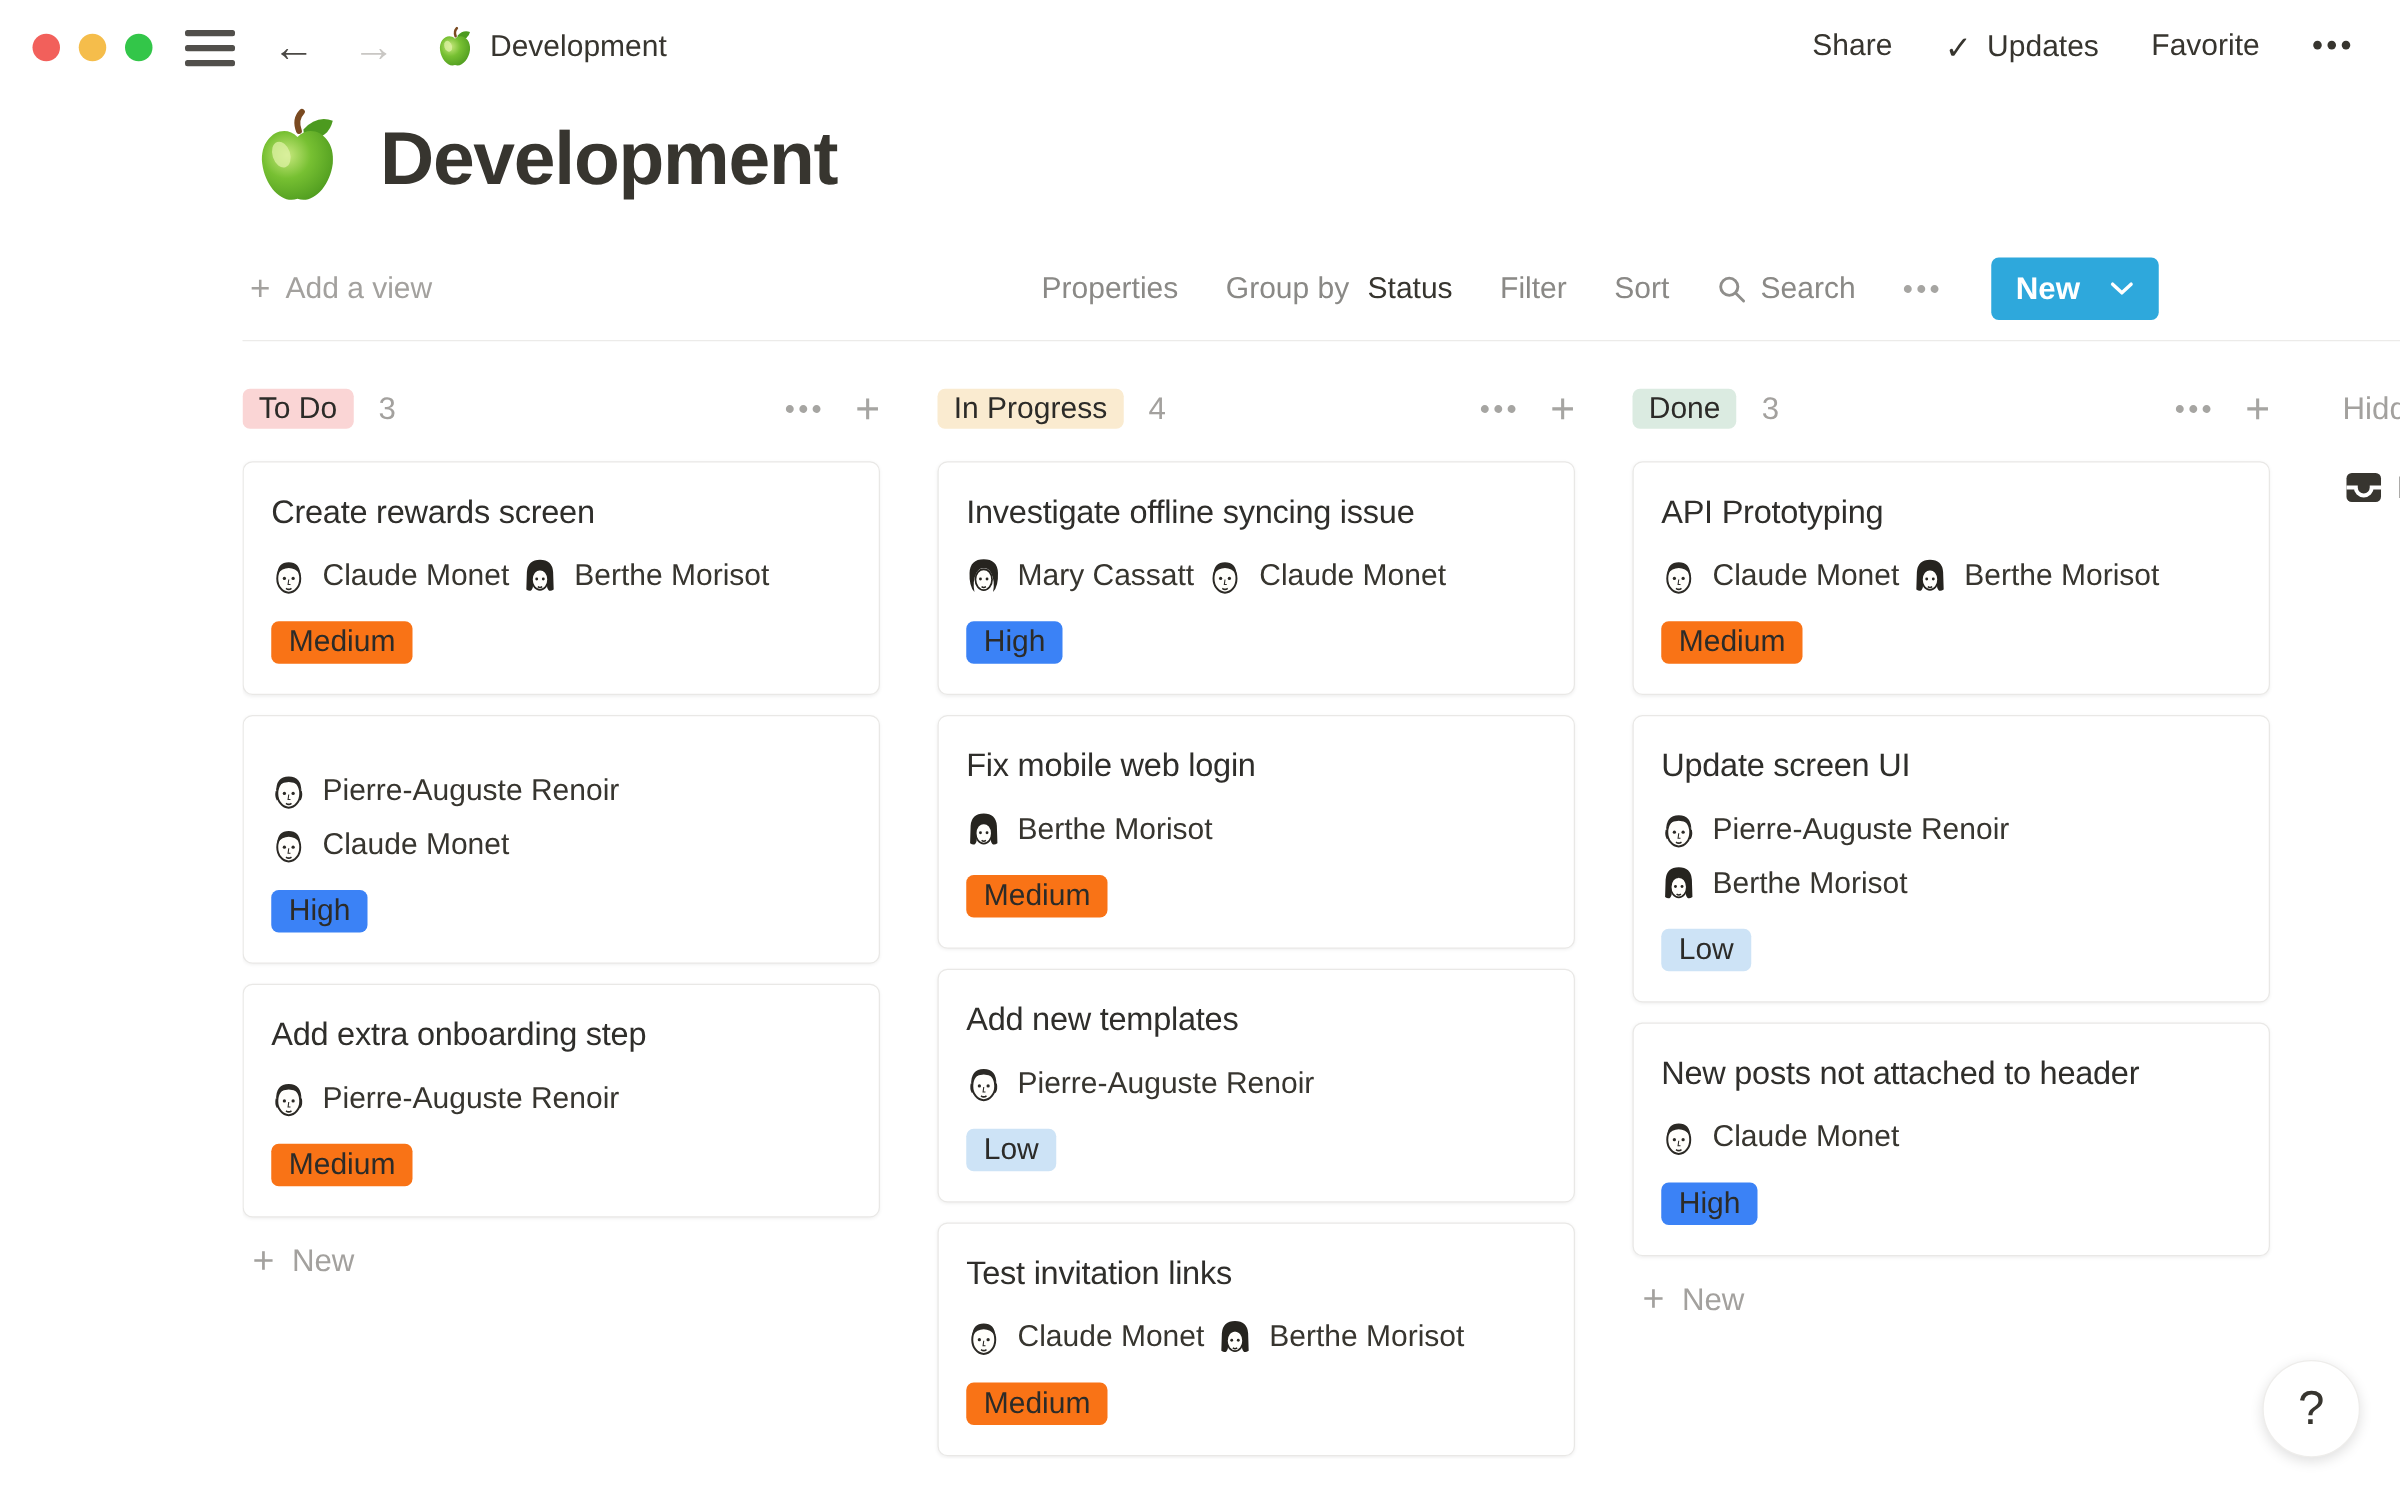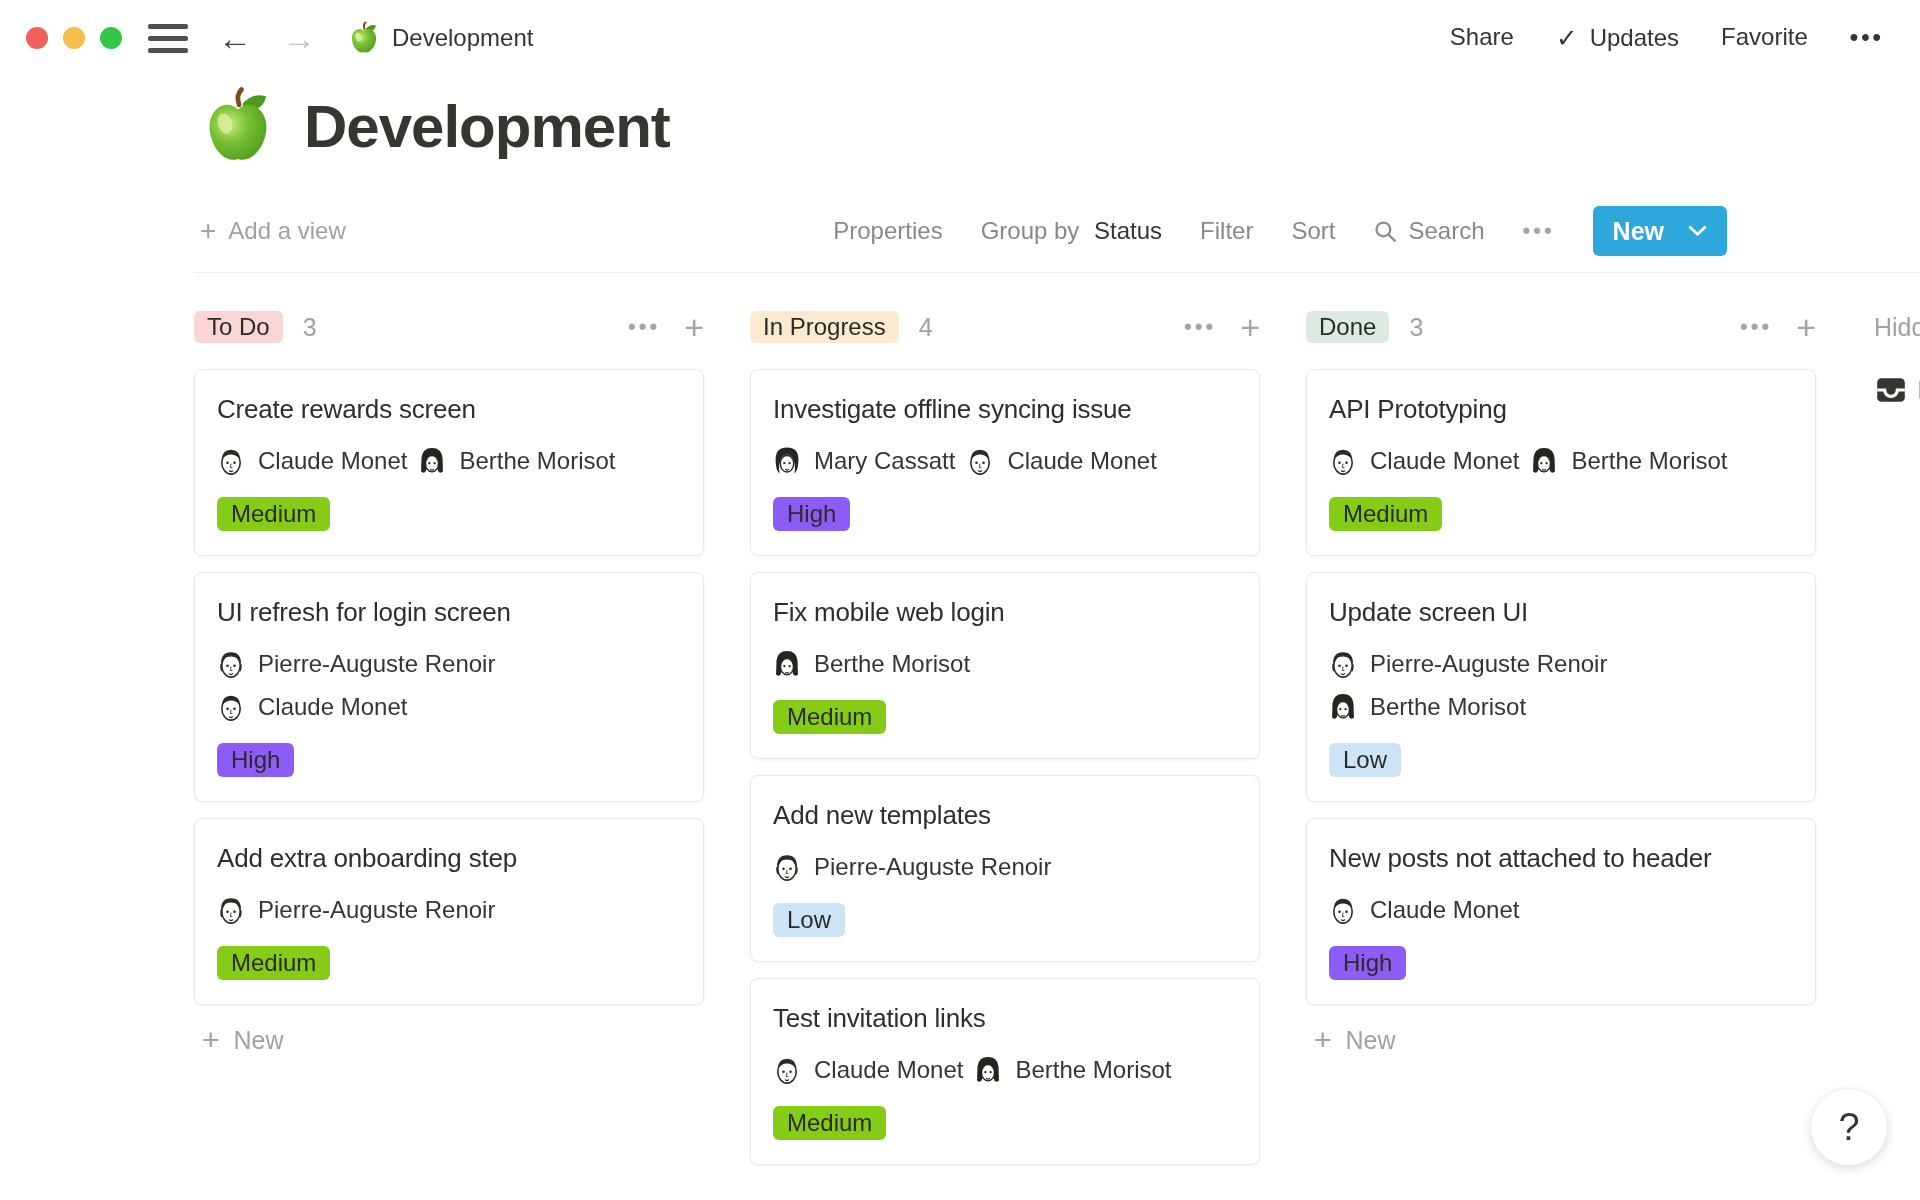--- a/index.html
+++ b/index.html
@@ -52,21 +52,21 @@
   .hspacer { flex:1; }
   .col-header .dots-gray { margin-right:24px; cursor:pointer; }
   .col-header .plusglyph { color:#a6a5a2; font-size:34px; font-weight:300; cursor:pointer; line-height:1; }
   .card { background:#fff; border:1px solid #e9e8e6; border-radius:8px;
           box-shadow:0 1px 3px rgba(15,15,15,.06); padding:24px 22px; margin-bottom:16px; cursor:pointer; }
   .card-title { font-size:26px; font-weight:400; letter-spacing:-.2px; color:#2f2e2b; }
   .assignees { margin-top:20px; display:flex; flex-wrap:wrap; column-gap:26px; row-gap:16px;gap:11px; }
   .assignee { display:flex; align-items:center; gap:13px; font-size:24px; color:#37352f; }
   .avatar { width:28px; height:32px; flex:none; }
   .prio { display:inline-block; margin-top:20px; font-size:24px; padding:3px 14px; border-radius:6px; color:#2c2b28; }
-  .p-med{ background:#84cc16; } .p-high{ background:#8b5cf6; } .p-low{ background:#cde3f6; }
+  .p-med{ background:#f97316; } .p-high{ background:#3b82f6; } .p-low{ background:#cde3f6; }
   .new-row { display:flex; align-items:center; gap:14px; color:#a3a19e; font-size:25px;
              padding-left:8px; margin-top:18px; cursor:pointer; }
   .new-row .plusglyph { font-size:30px; font-weight:300; }
   
   .hidden-col { flex:none; width:360px; margin-left:12px; }
   .hidden-label { font-size:25px; color:#a3a19e; white-space:nowrap; height:40px; display:flex; align-items:center; cursor:pointer; }
   .hidden-group { margin-top:26px; display:flex; align-items:center; gap:10px; white-space:nowrap; cursor:pointer; }
   .hidden-group svg { width:34px; height:34px; flex:none; }
   .hidden-group span { font-size:25px; font-weight:700; color:#37352f; }
   
@@ -228,21 +228,20 @@
         <span class="assignee">
           <svg class="avatar">
               <use href="#av-woman-b"></use>
             </svg>
           <span>Berthe Morisot</span>
         </span>
       </div>
       <span class="prio p-med">Medium</span>
     </article>
     <article class="card">
-      <div class="card-title">UI refresh for login screen</div>
       <div class="assignees">
         <span class="assignee">
           <svg class="avatar">
               <use href="#av-man-b"></use>
             </svg>
           <span>Pierre-Auguste Renoir</span>
         </span>
         <span class="assignee">
           <svg class="avatar">
               <use href="#av-man-a"></use>

